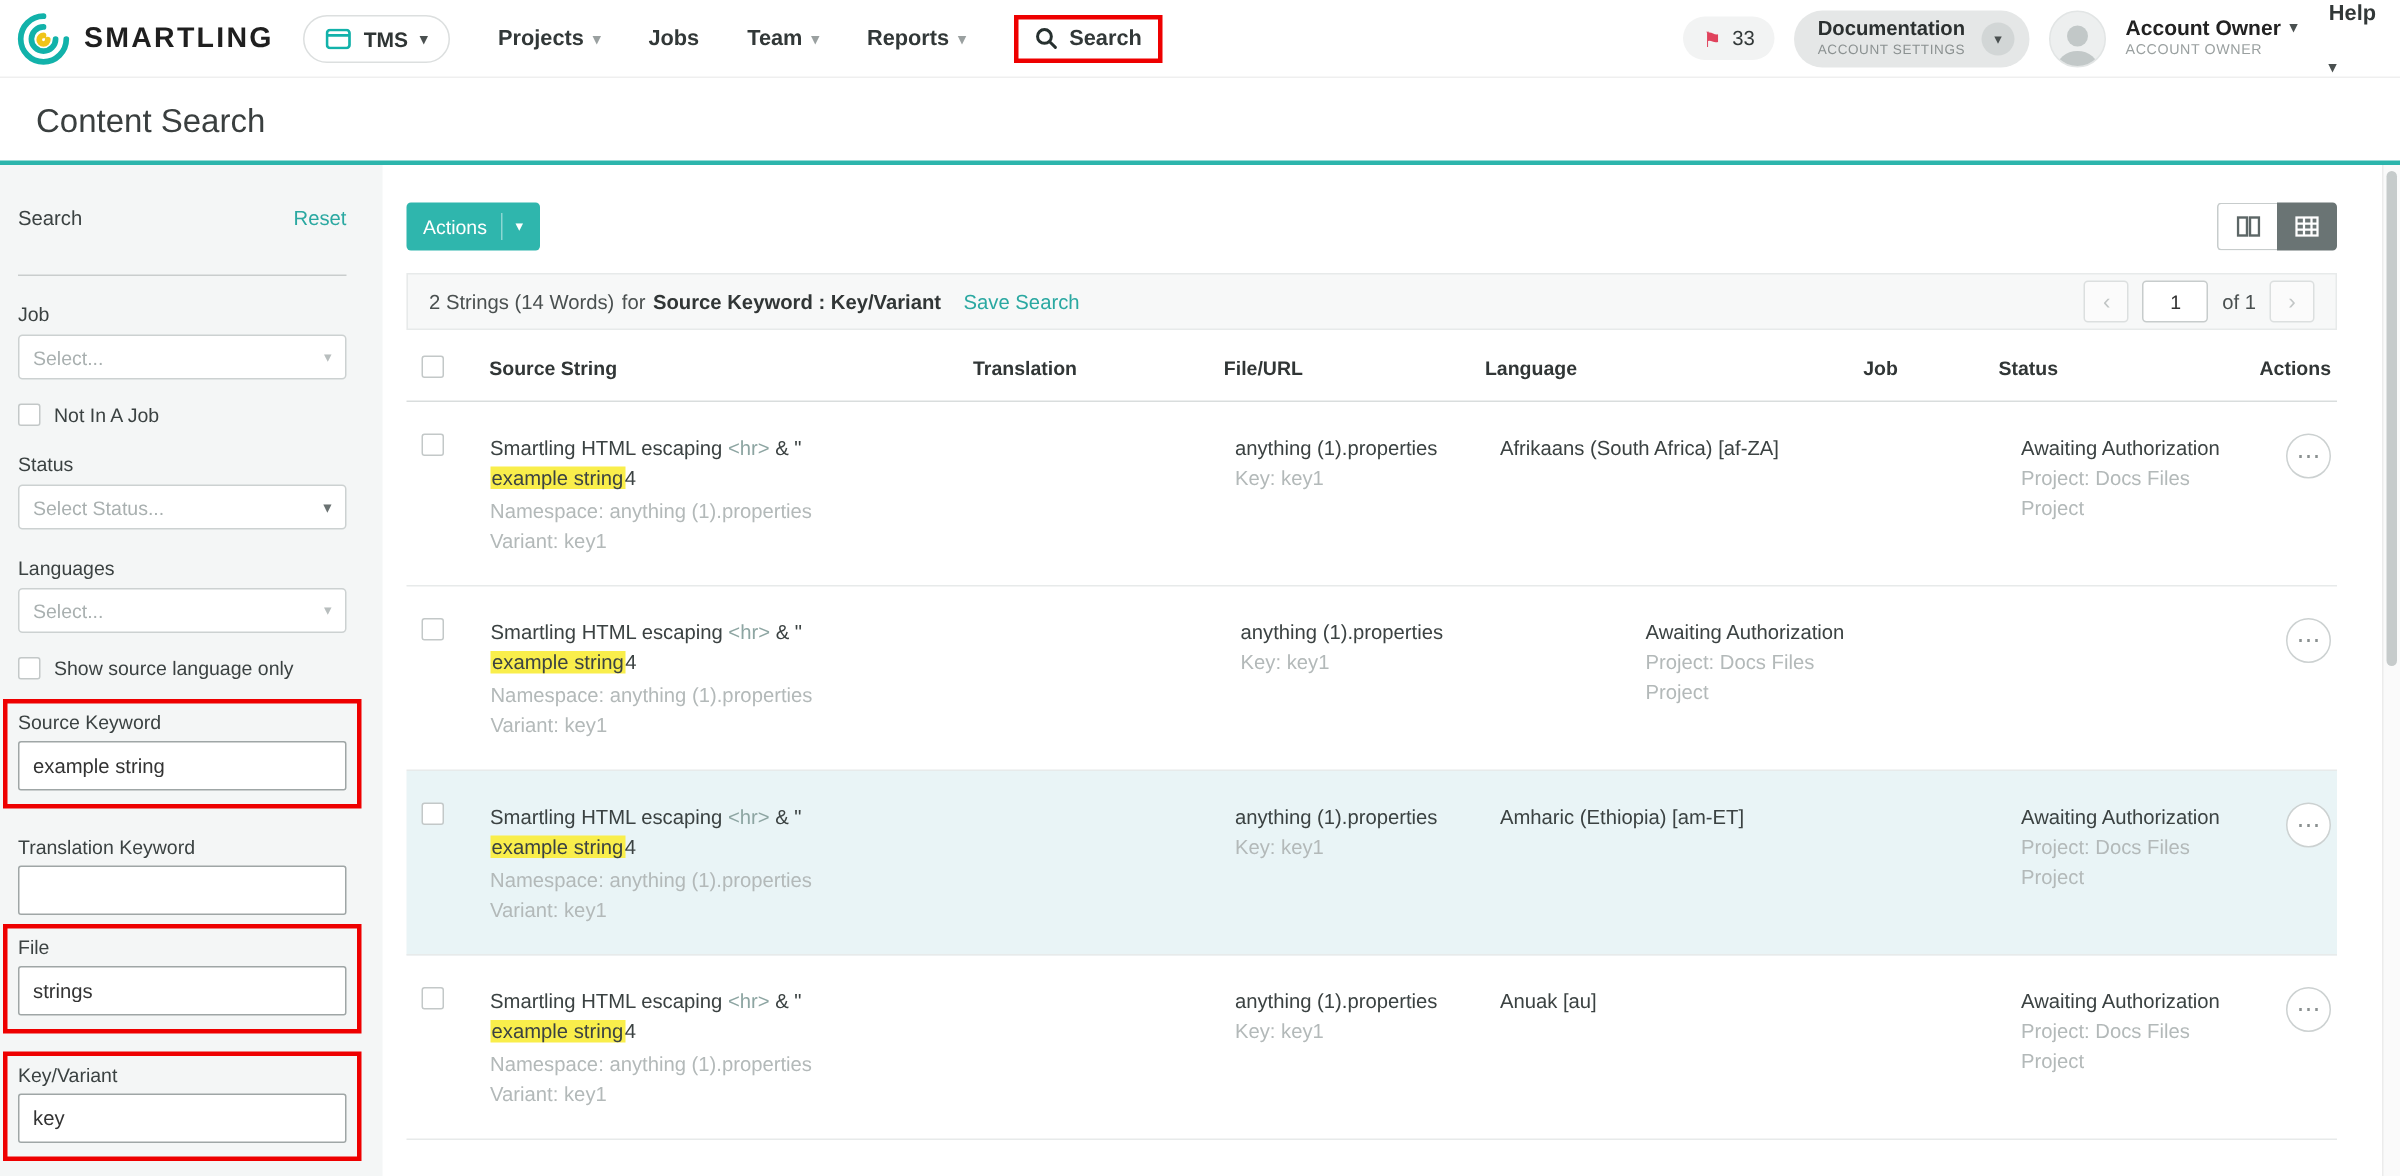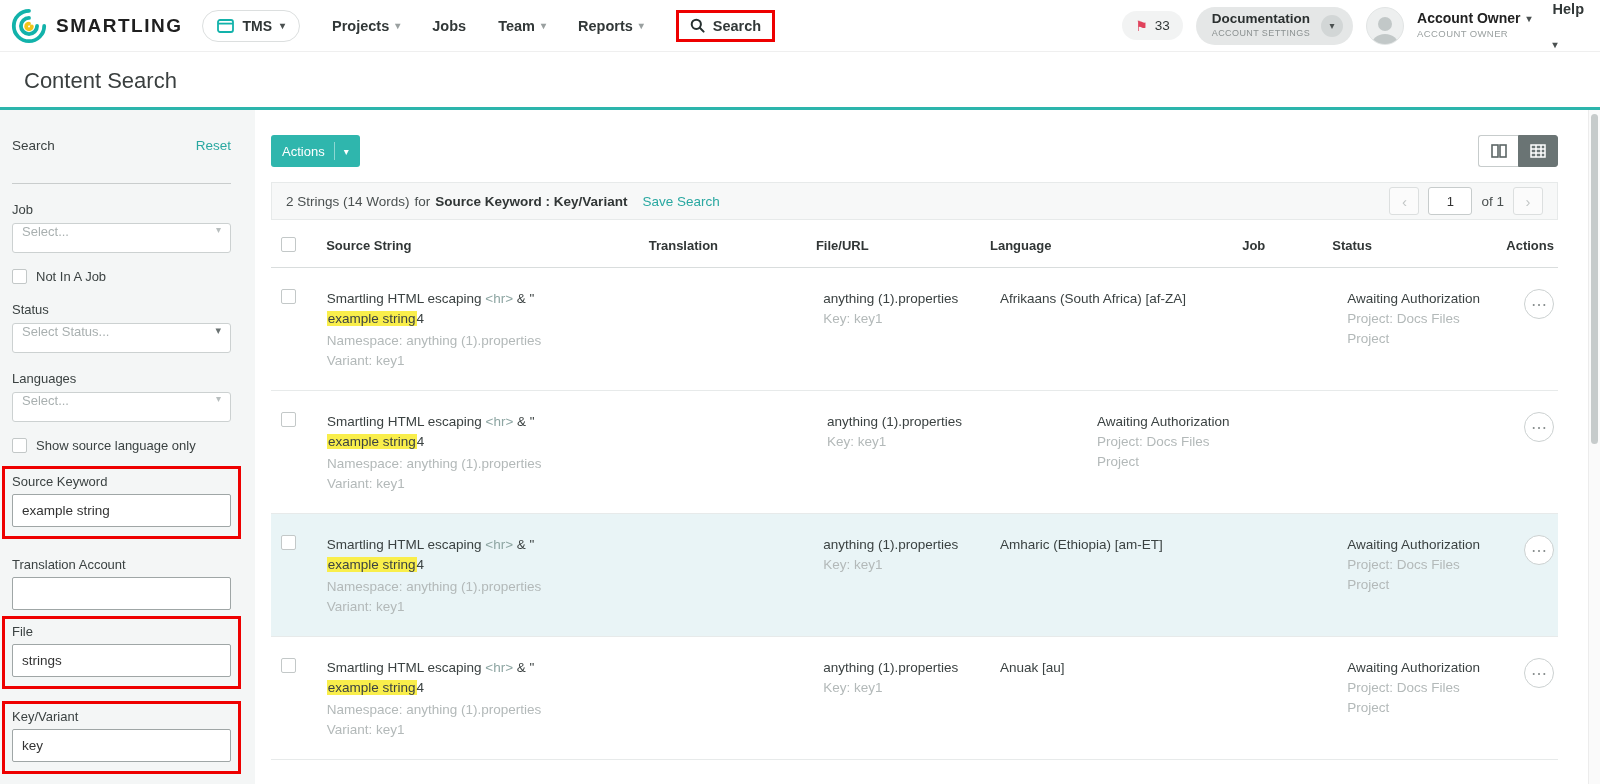--- a/index.html
+++ b/index.html
@@ -35,21 +35,21 @@
   .page-title { font-size:22px; font-weight:normal; color:#3a3f3f; }
   .teal-rule { height:3px; background:#2cb5ac; }
   
   .layout { display:flex; height:678px; position:relative; overflow:hidden; }
   
   .sidebar { width:255px; flex:none; background:#f4f6f6; padding:28px 24px 0 12px; font-size:13px; }
   .search-head { display:flex; justify-content:space-between; align-items:center; font-size:13.5px; }
   .reset-link { color:#2aa8a1; cursor:pointer; }
   .underline-input { width:100%; border:none; border-bottom:1px solid #c9cdcd; background:transparent; height:27px; margin-top:4px; font-family:inherit; font-size:13px; }
   .field-label { margin-top:18px; font-size:13px; color:#3b4242; }
-  .select { height:30px; background:#fff; border:1px solid #ccd1d1; border-radius:3px; display:flex; align-items:flex-start; justify-content:space-between; padding:0 9px; margin-top:6px; color:#a9b0b0; font-size:13px; cursor:pointer; }
+  .select { height:30px; background:#fff; border:1px solid #ccd1d1; border-radius:3px; display:flex; align-items:center; justify-content:space-between; padding:0 9px; margin-top:6px; color:#a9b0b0; font-size:13px; cursor:pointer; }
   .sel-caret { color:#b8bebe; font-size:10px; }
   .sel-caret-dark { color:#6a7272; font-size:11px; }
   .checkbox-row { display:flex; gap:9px; align-items:center; margin-top:16px; font-size:13px; color:#3b4242; }
   .checkbox { width:15px; height:15px; border:1px solid #c3c8c8; background:#fff; border-radius:2px; flex:none; display:inline-block; cursor:pointer; }
   .text-input { width:100%; height:33px; border:1px solid #9fa6a6; border-radius:2px; padding:0 9px; font-size:13.5px; color:#333; background:#fff; font-family:inherit; margin-top:5px; }
   .annotated { border:3px solid #ee0000; margin:13px -10px 0 -10px; padding:3px 7px 9px 7px; }
   .annotated .field-label { margin-top:2px; }
   .annotated + .annotated { margin-top:6px; }
   .group-plain { margin-top:0; }
   
@@ -222,21 +222,21 @@
       <span class="checkbox"></span>
       <span>Show source language only</span>
     </div>
 
     <div class="annotated">
       <div class="field-label">Source Keyword</div>
       <input class="text-input" value="example string" style="">
     </div>
 
     <div class="group-plain">
-      <div class="field-label">Translation Account</div>
+      <div class="field-label">Translation Keyword</div>
       <input class="text-input" value="" style="">
     </div>
 
     <div class="annotated" style="margin-top:6px;">
       <div class="field-label">File</div>
       <input class="text-input" value="strings" style="">
     </div>
 
     <div class="annotated" style="margin-top:12px;">
       <div class="field-label">Key/Variant</div>

